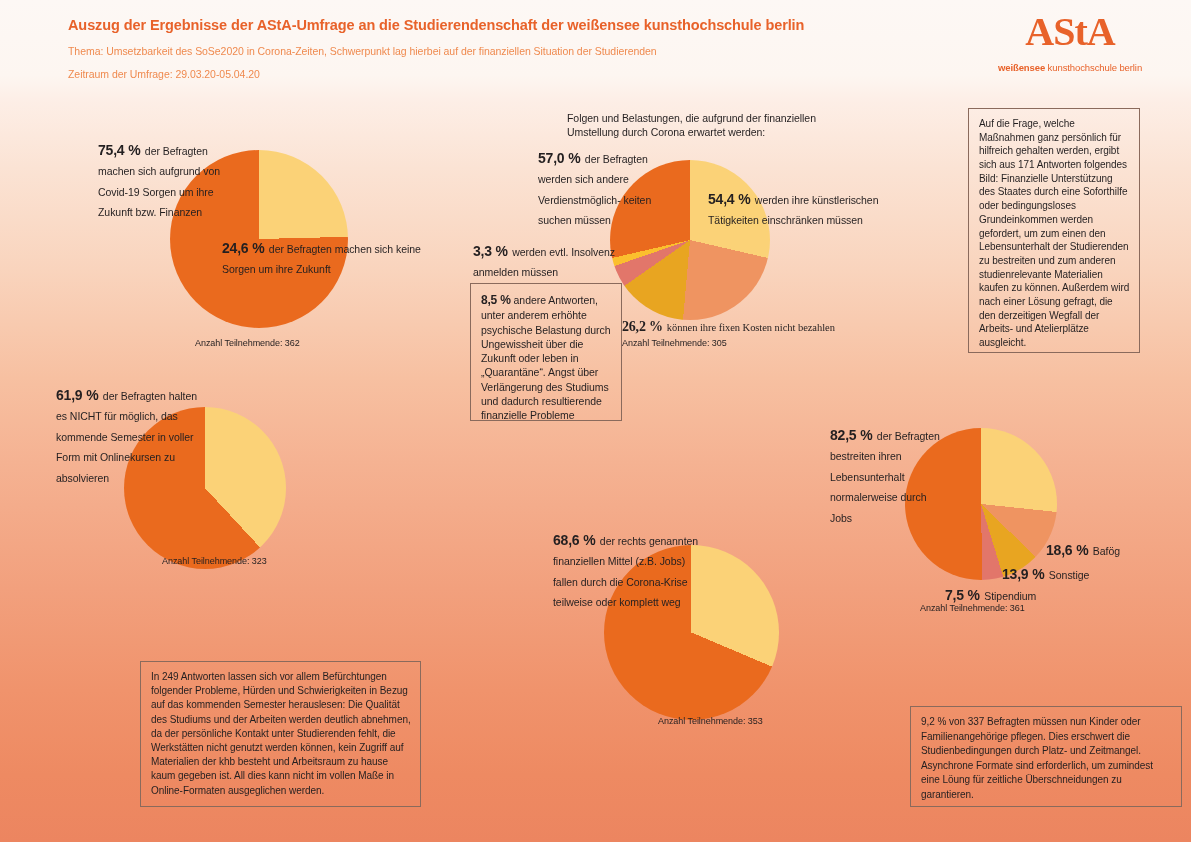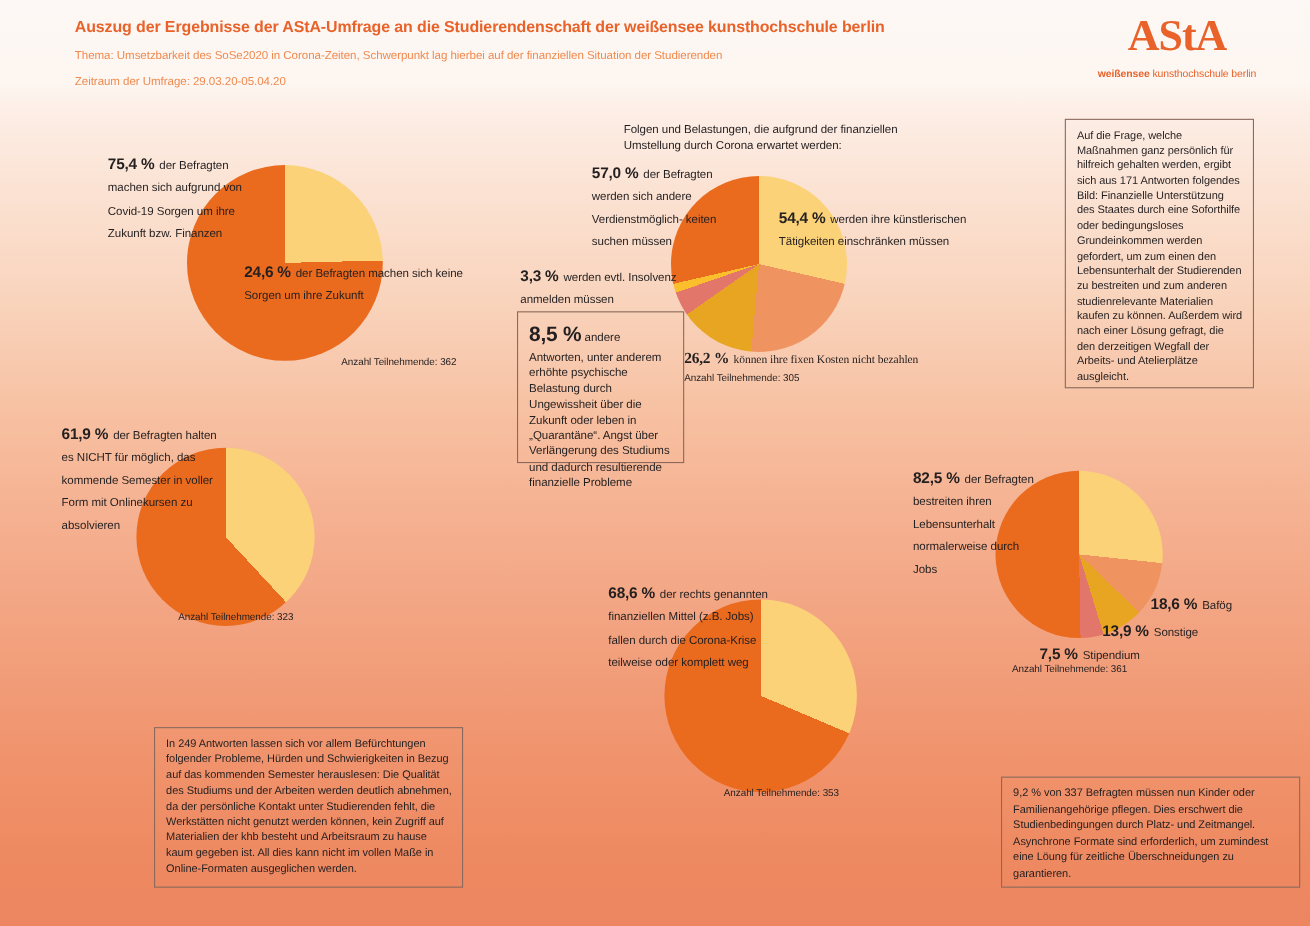--- a/index.html
+++ b/index.html
@@ -57,21 +57,21 @@
   .txt{font-size:10.5px;letter-spacing:-0.05px;}
   .count{font-size:9px;color:#231f20;letter-spacing:-0.05px;}
 
   
   .note{
     position:absolute;border:1px solid #8a6a5c;
     padding:8px 9px 8px 10px;
     font-size:10.5px;line-height:1.36;letter-spacing:-0.05px;
     box-sizing:border-box;background:transparent;
   }
-  .note .pct{font-size:19px;}
+  .note .pct{font-size:12px;}
 
   
   .pie{position:absolute;border-radius:50%;}
   .chart-title{position:absolute;font-size:10.5px;line-height:1.38;letter-spacing:-0.05px;}
 </style>
 </head>
 <body>
 
 <div class="page">
 
@@ -89,21 +89,21 @@
   <div class="pie" style="left:170px;top:150px;width:178px;height:178px;
               background:conic-gradient(from 0deg, #fbd277 0deg 88.6deg, #ea6a1e 88.6deg 360deg);"></div>
   <div class="tb" style="left:98px;top:140px;width:140px;">
     <span class="pct">75,4 %</span>
     <span class="txt">der Befragten machen sich aufgrund von Covid-19 Sorgen um ihre Zukunft bzw. Finanzen</span>
   </div>
   <div class="tb" style="left:222px;top:238px;width:222px;">
     <span class="pct">24,6 %</span>
     <span class="txt">der Befragten machen sich keine Sorgen um ihre Zukunft</span>
   </div>
-  <div class="tb count" style="left:195px;top:324px;width:220px;text-align:right;">Anzahl Teilnehmende: 362</div>
+  <div class="tb count" style="left:195px;top:338px;width:220px;">Anzahl Teilnehmende: 362</div>
 
   <div class="pie" style="left:124px;top:407px;width:162px;height:162px;
               background:conic-gradient(from 0deg, #fbd277 0deg 137.2deg, #ea6a1e 137.2deg 360deg);"></div>
   <div class="tb" style="left:56px;top:385px;width:150px;">
     <span class="pct">61,9 %</span>
     <span class="txt">der Befragten halten es NICHT für möglich, das kommende Semester in voller Form mit Onlinekursen zu absolvieren</span>
   </div>
   <div class="tb count" style="left:162px;top:556px;width:220px;">Anzahl Teilnehmende:  323</div>
 
   <div class="chart-title" style="left:567px;top:111px;width:275px;">Folgen und Belastungen, die aufgrund der  finanziellen Umstellung durch Corona erwartet werden:</div>

